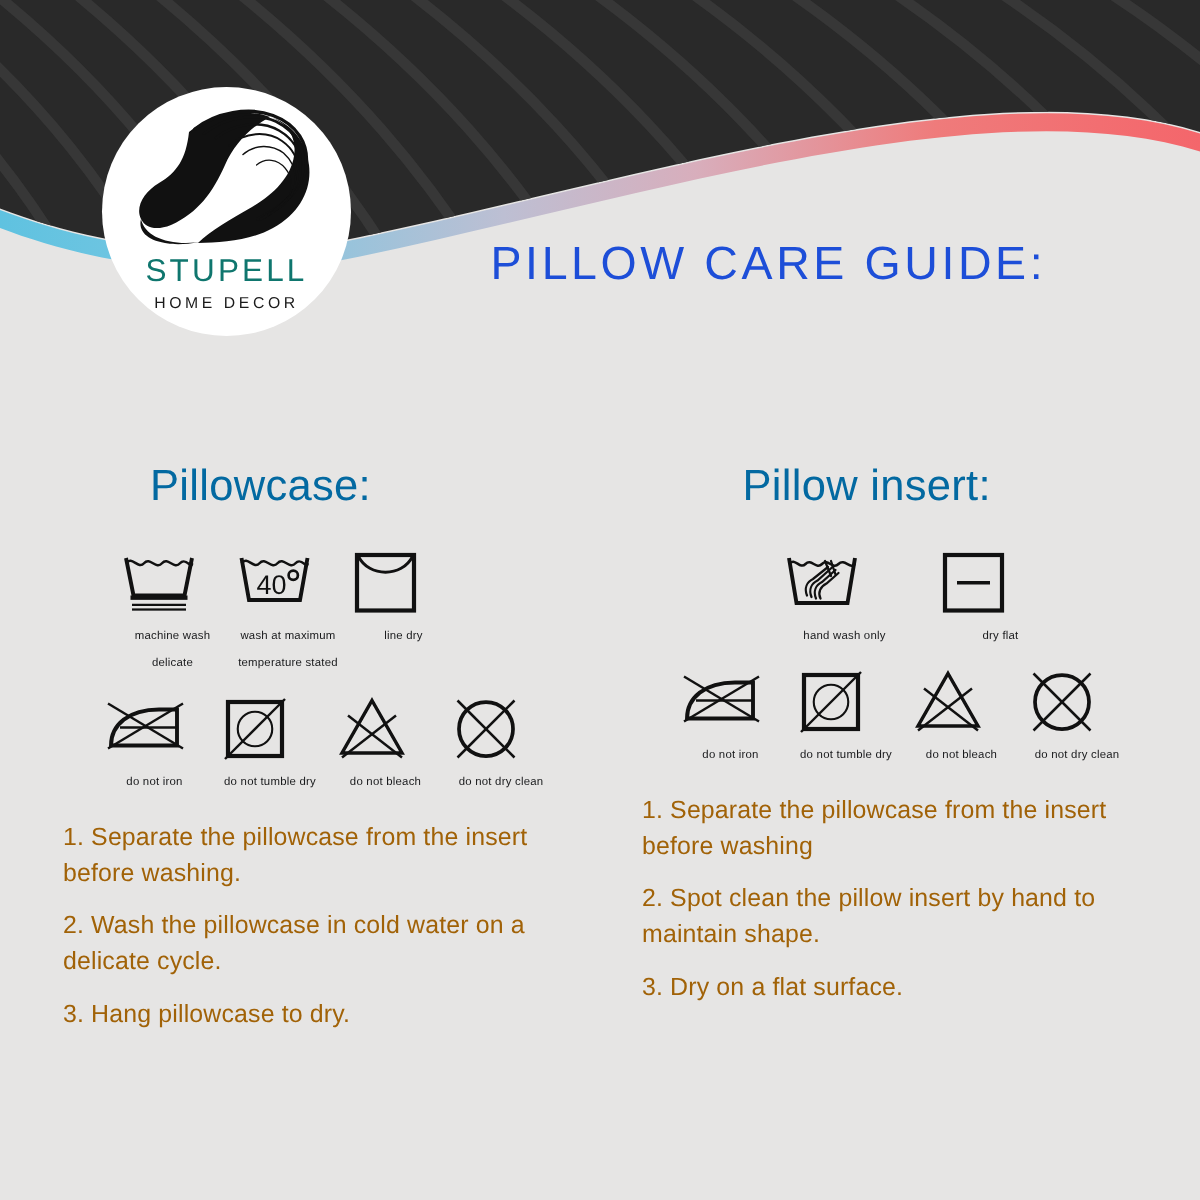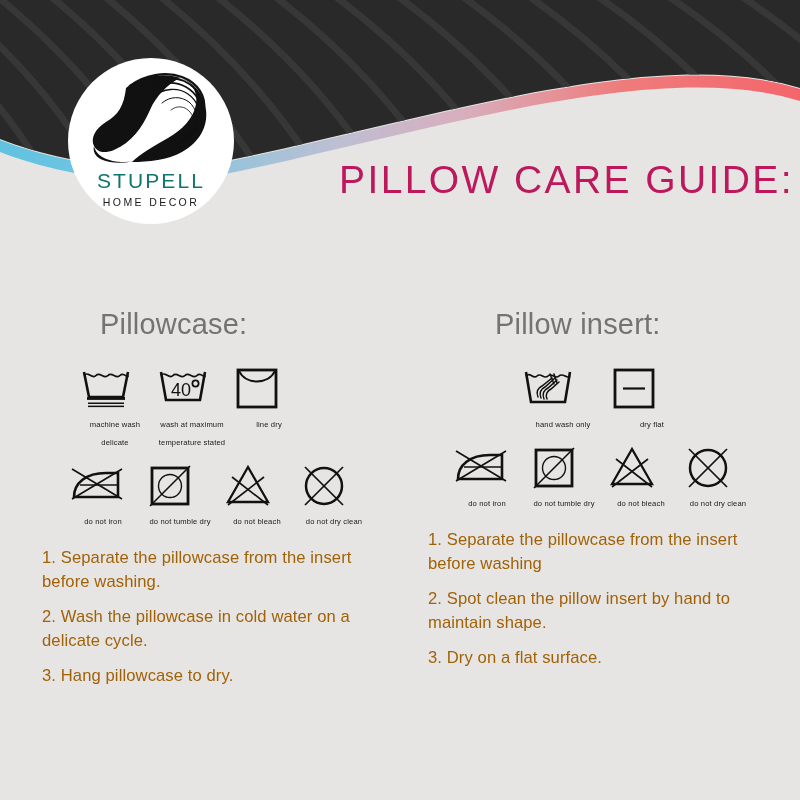--- a/index.html
+++ b/index.html
@@ -66,60 +66,60 @@
     text-align: center;
     font-size: 10.5px;
     letter-spacing: 2.4px;
     color: #1a1a1a;
     line-height: 1;
   }
 
   
   .main-title {
     position: absolute;
-    left: 339px;
+    left: 327px;
     top: 160px;
-    font-size: 39px;
+    font-size: 31px;
     letter-spacing: 2.4px;
     font-weight: 400;
-    color: #be185d;
+    color: #1d4ed8;
     line-height: 1;
     white-space: nowrap;
   }
 
   
   .column {
     position: absolute;
     top: 310px;
     width: 390px;
   }
   .column.left  { left: 10px; }
   .column.right { left: 400px; }
 
   .col-heading {
     font-size: 29px;
     font-weight: 400;
-    color: #737373;
+    color: #0369a1;
     letter-spacing: 0.2px;
     line-height: 1;
     text-align: center;
     margin: 0;
   }
   .column.left  .col-heading { padding-left: 90px; text-align: left; }
   .column.right .col-heading { padding-left: 95px; text-align: left; }
 
   
   .icon-rows { margin-top: 22px; }
   .icon-row {
     display: flex;
     align-items: flex-start;
   }
   .icon-row.row1-left  { padding-left: 68px; }
   .icon-row.row2-left  { padding-left: 56px; margin-top: 9px; }
-  .icon-row.row1-right { padding-left: 120px; }
+  .icon-row.row1-right { padding-left: 120px; gap: 15px; }
   .icon-row.row2-right { padding-left: 50px; margin-top: 9px; }
 
   .icon-cell {
     width: 74px;
     text-align: center;
     margin-right: 3px;
   }
   .icon-cell .glyph {
     height: 52px;
     display: flex;

